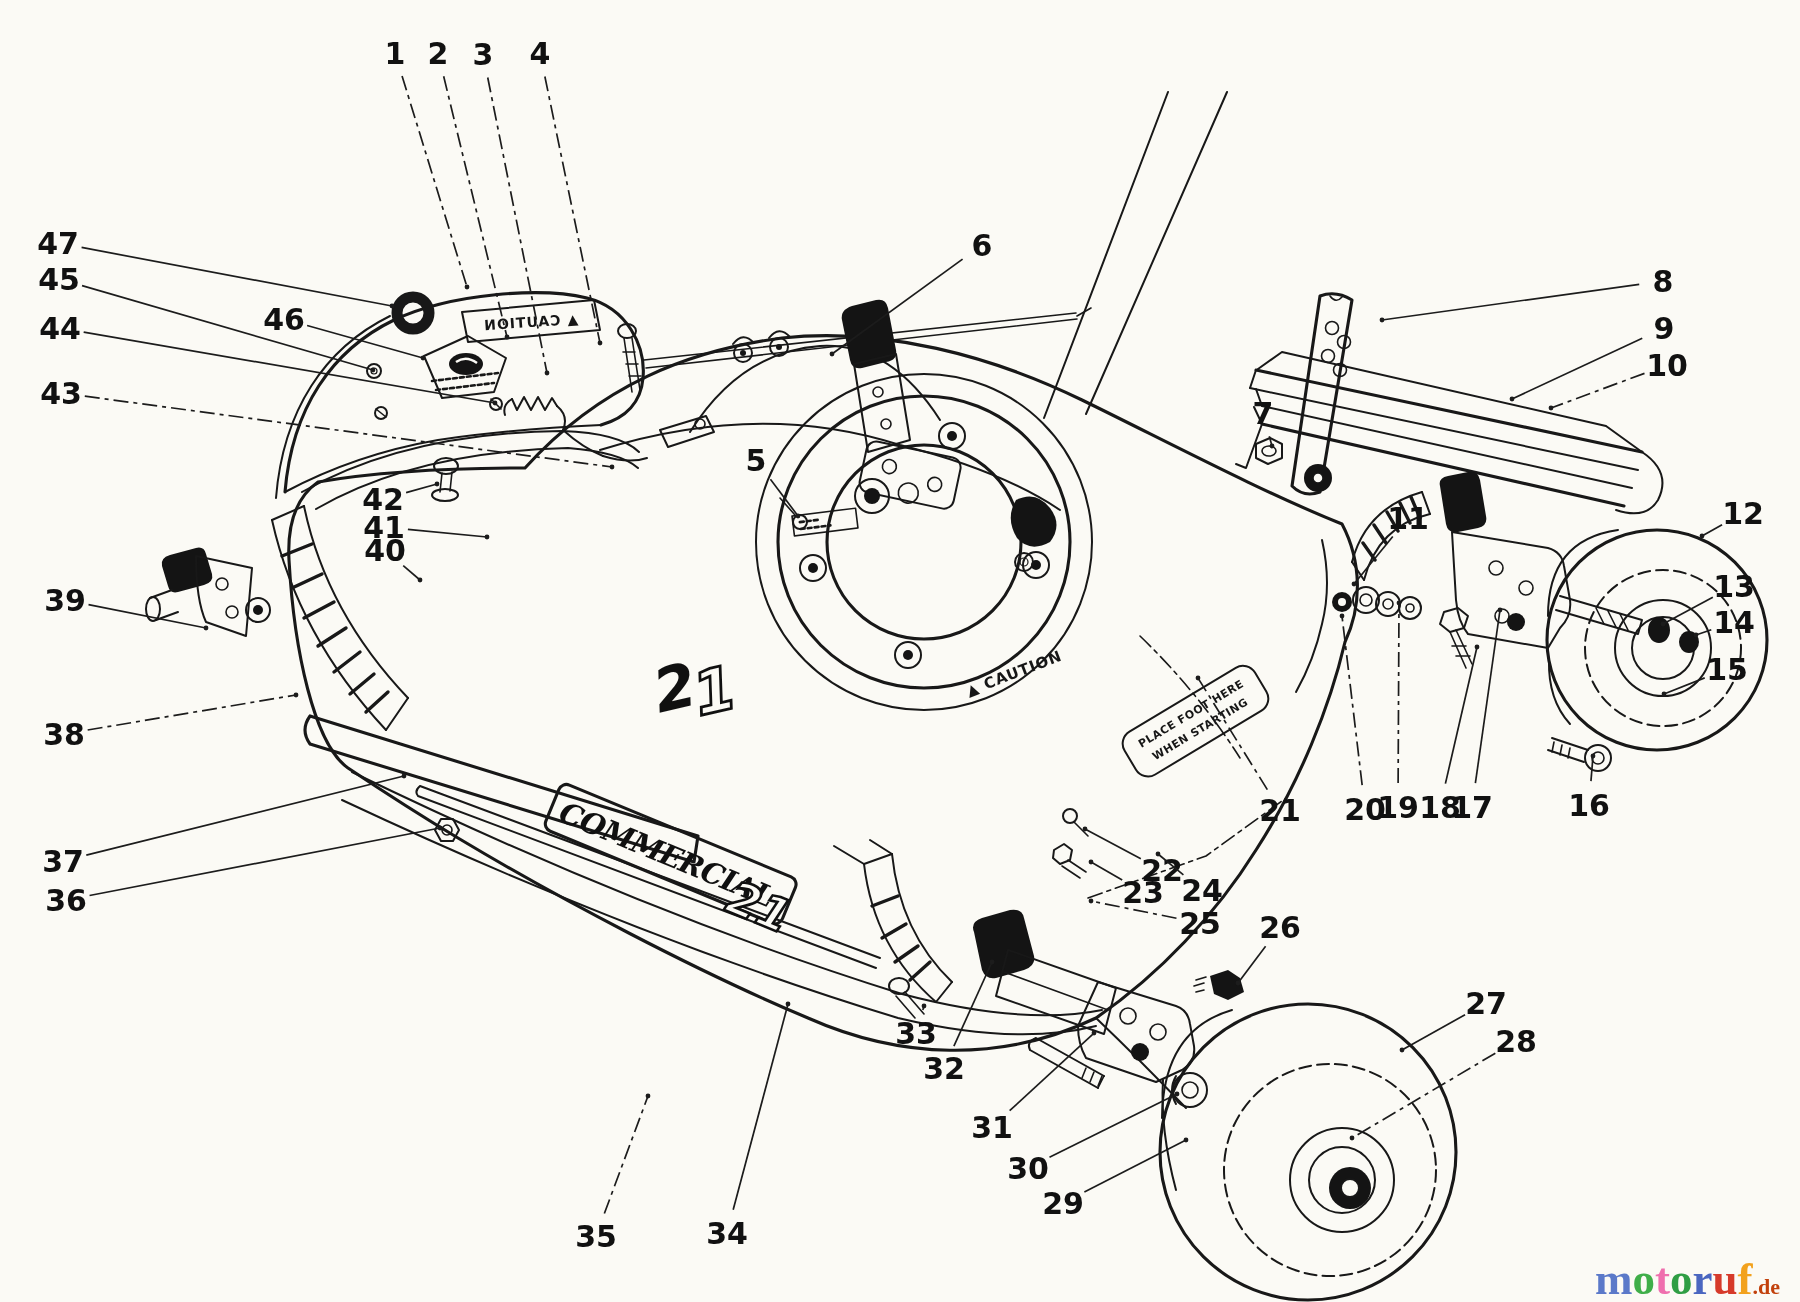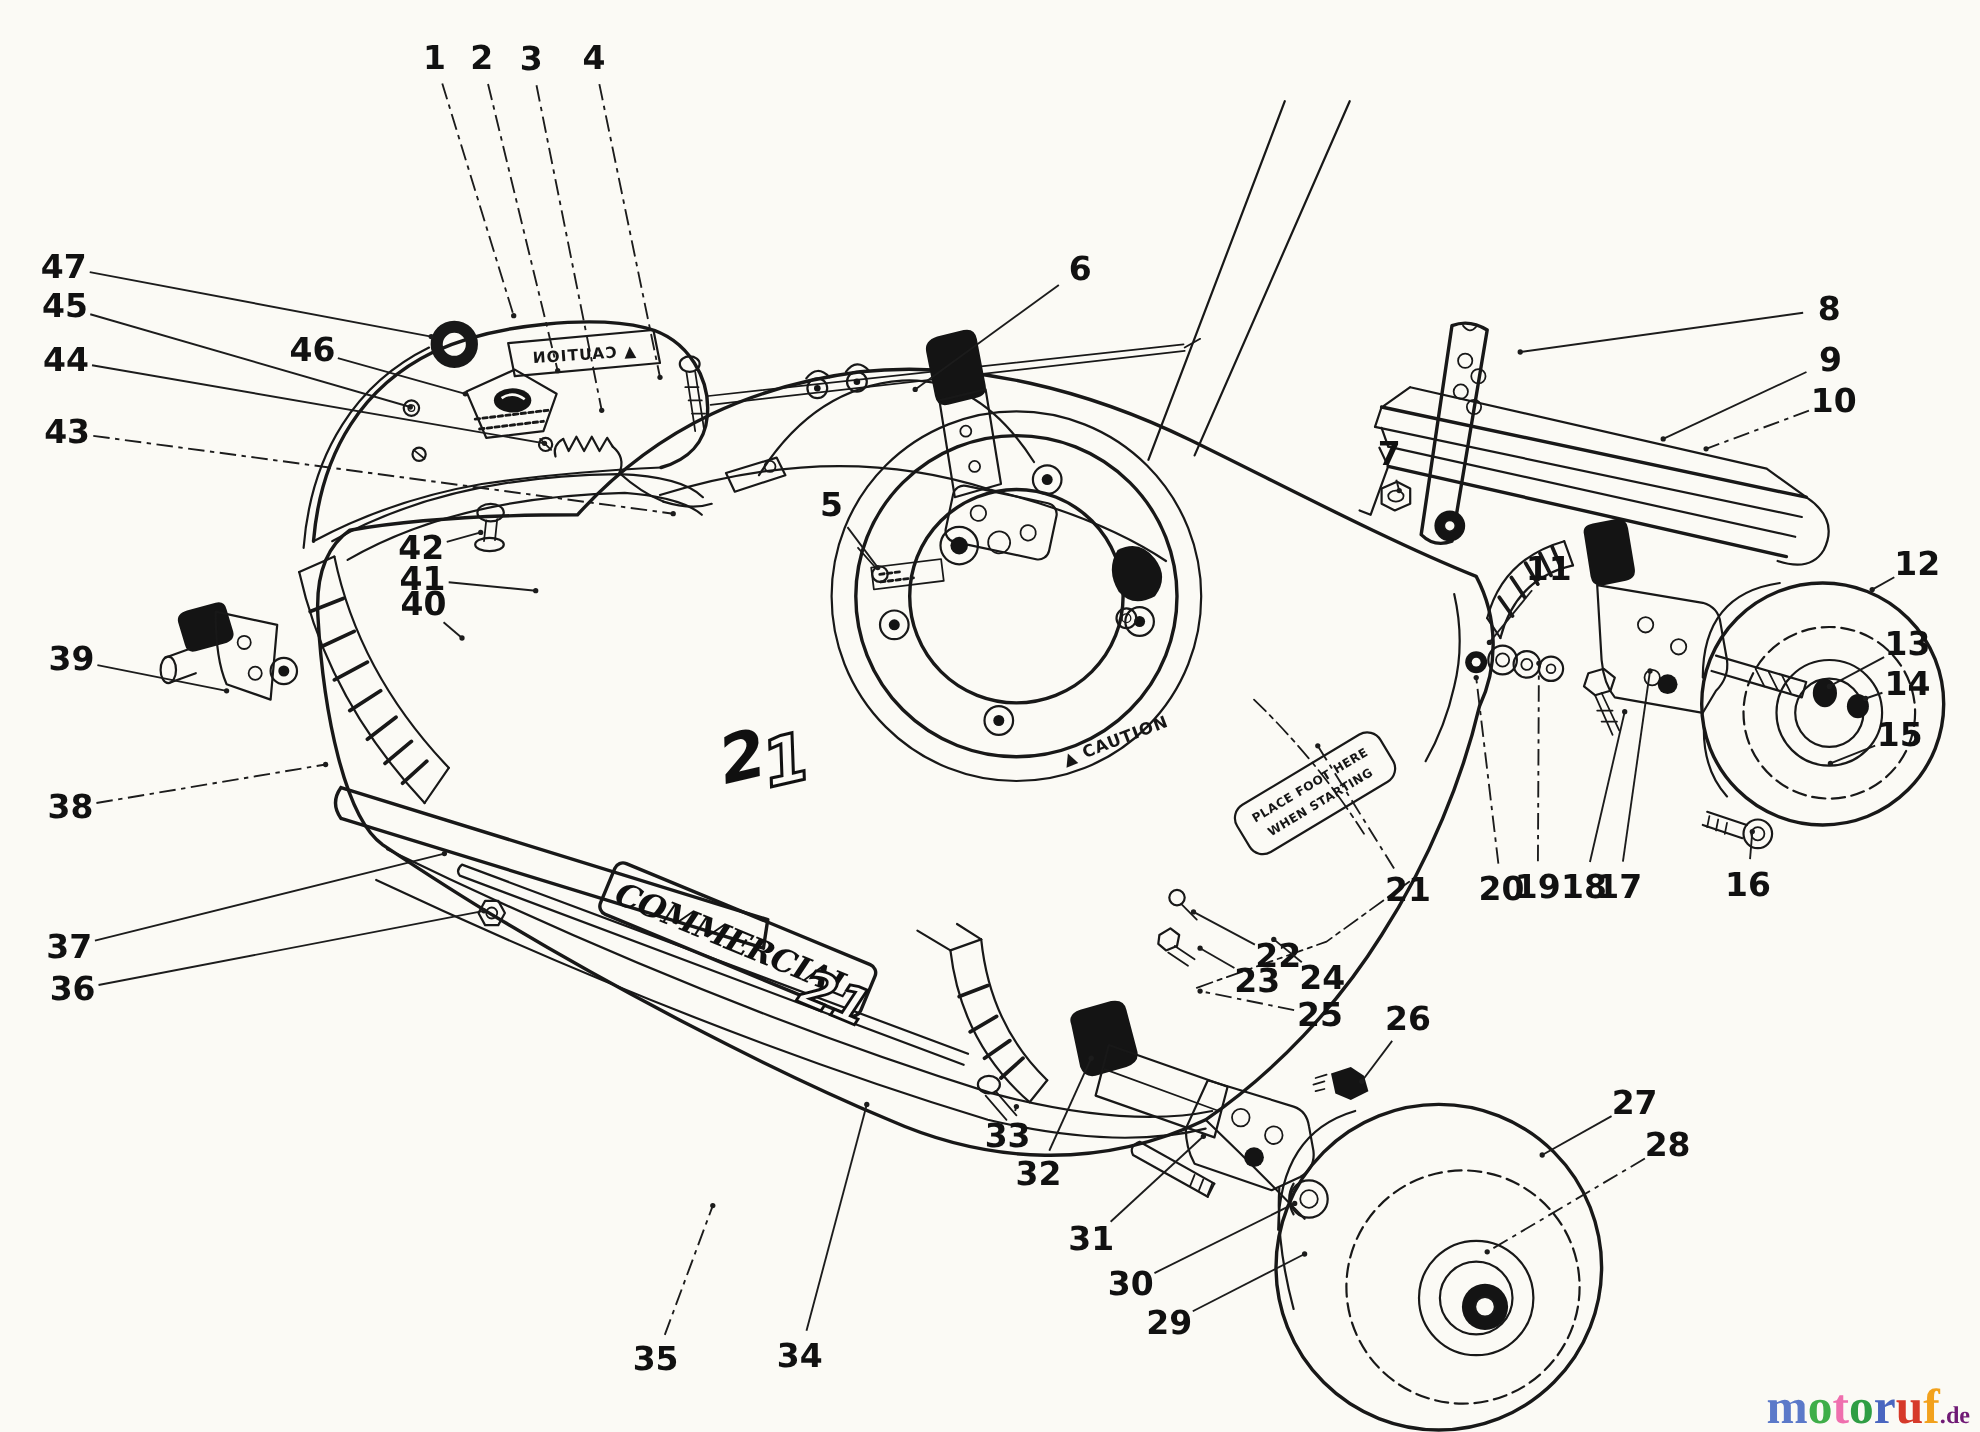--- a/index.html
+++ b/index.html
@@ -20,21 +20,21 @@
   .leader-dot{fill:#1c1c1c;}
   
   .decal-caution{font:bold 15px "DejaVu Sans",sans-serif;fill:#161616;letter-spacing:1px;text-anchor:middle;}
   .decal-caution-sm{font:bold 14px "DejaVu Sans",sans-serif;fill:#161616;letter-spacing:1px;text-anchor:middle;}
   .decal-foot{font:bold 11px "DejaVu Sans",sans-serif;fill:#161616;text-anchor:middle;letter-spacing:.5px;}
   .decal-comm{font:italic 800 29px "DejaVu Serif",serif;fill:#101010;letter-spacing:-1px;}
   .decal-comm-num{font:italic 800 46px "DejaVu Sans",sans-serif;fill:#fbfaf5;stroke:#101010;stroke-width:2.6;}
   .emblem-2{font:italic 900 60px "DejaVu Sans",sans-serif;fill:#101010;stroke:#fbfaf5;stroke-width:1.4;paint-order:stroke;}
   .emblem-1{font:italic 900 60px "DejaVu Sans",sans-serif;fill:#fbfaf5;stroke:#101010;stroke-width:2.8;}
   
-  #watermark{position:absolute;right:9px;bottom:0px;display:flex;align-items:baseline;
+  #watermark{position:absolute;right:20px;bottom:0px;display:flex;align-items:baseline;
      font-family:"Liberation Serif","DejaVu Serif",serif;font-weight:bold;font-size:45px;line-height:1;}
   #watermark span{display:inline-block;}
   #watermark .suffix{font-size:22px;font-weight:bold;}
 </style>
 </head>
 <body>
 
 <div id="page">
 <svg id="scene" viewBox="0 0 1800 1302" width="1800" height="1302">
 
@@ -557,15 +557,15 @@
         <g>
           <line x1="81.58412238827067" y1="247.4485021271289" x2="392" y2="306" class="leader"></line>
           <circle cx="392" cy="306" r="2.4" class="leader-dot"></circle>
           <text x="58" y="243" class="callout-num">47</text>
         </g>
       </g>
 </svg>
 
 <div id="watermark">
   <span id="watermark-letters"><span style="color: rgb(91, 121, 201);">m</span><span style="color: rgb(63, 174, 73);">o</span><span style="color: rgb(239, 111, 174);">t</span><span style="color: rgb(47, 158, 68);">o</span><span style="color: rgb(74, 102, 192);">r</span><span style="color: rgb(214, 58, 42);">u</span><span style="color: rgb(242, 161, 28);">f</span></span>
-      <span class="suffix" id="watermark-suffix" style="color: #701a75;">.de</span>
+      <span class="suffix" id="watermark-suffix" style="color: #c2410c;">.de</span>
 </div>
 </div>
 
 </body></html>

